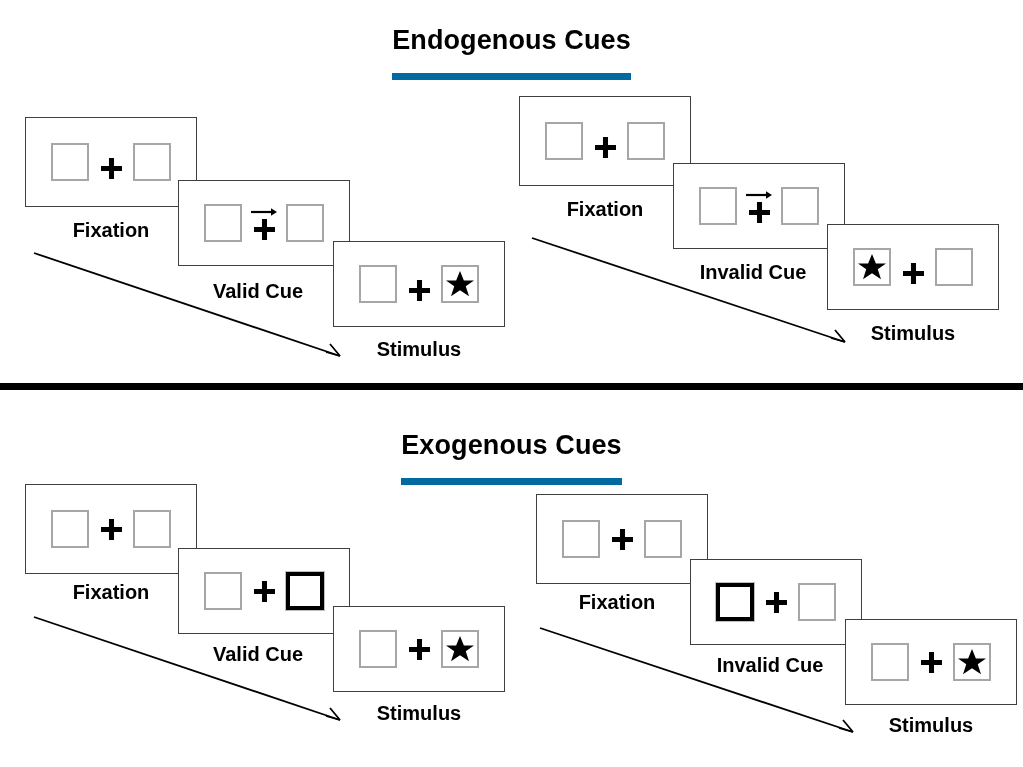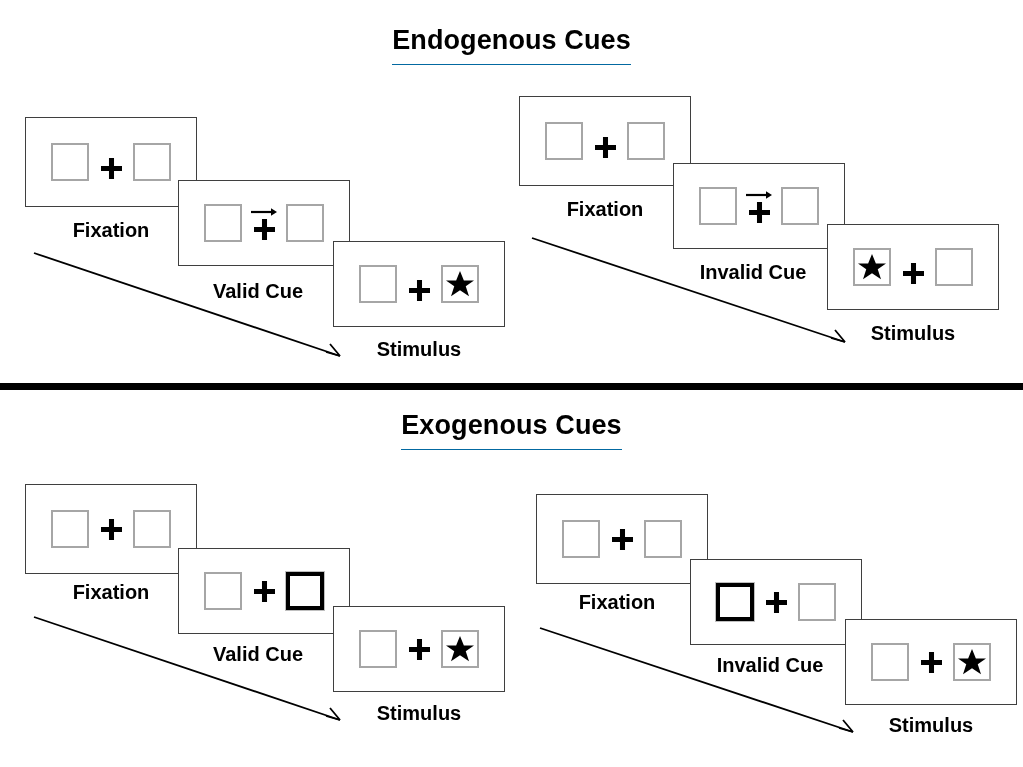--- a/index.html
+++ b/index.html
@@ -23,25 +23,25 @@
     left: 0;
     width: 1023px;
     text-align: center;
     font-size: 27px;
     font-weight: bold;
     letter-spacing: 0.1px;
     color: #000;
   }
   .section-title span.ttl {
     display: inline-block;
-    border-bottom: 1px solid #0369a1;
-    padding-bottom: 8px;
+    border-bottom: 7px solid #0369a1;
+    padding-bottom: 17px;
   }
   #title-endogenous { top: 25px; }
-  #title-exogenous  { top: 410px; }
+  #title-exogenous  { top: 430px; }
 
   
   .divider {
     position: absolute;
     left: 0px;
     top: 383px;
     width: 1023px;
     height: 7px;
     background: #000000;
   }

